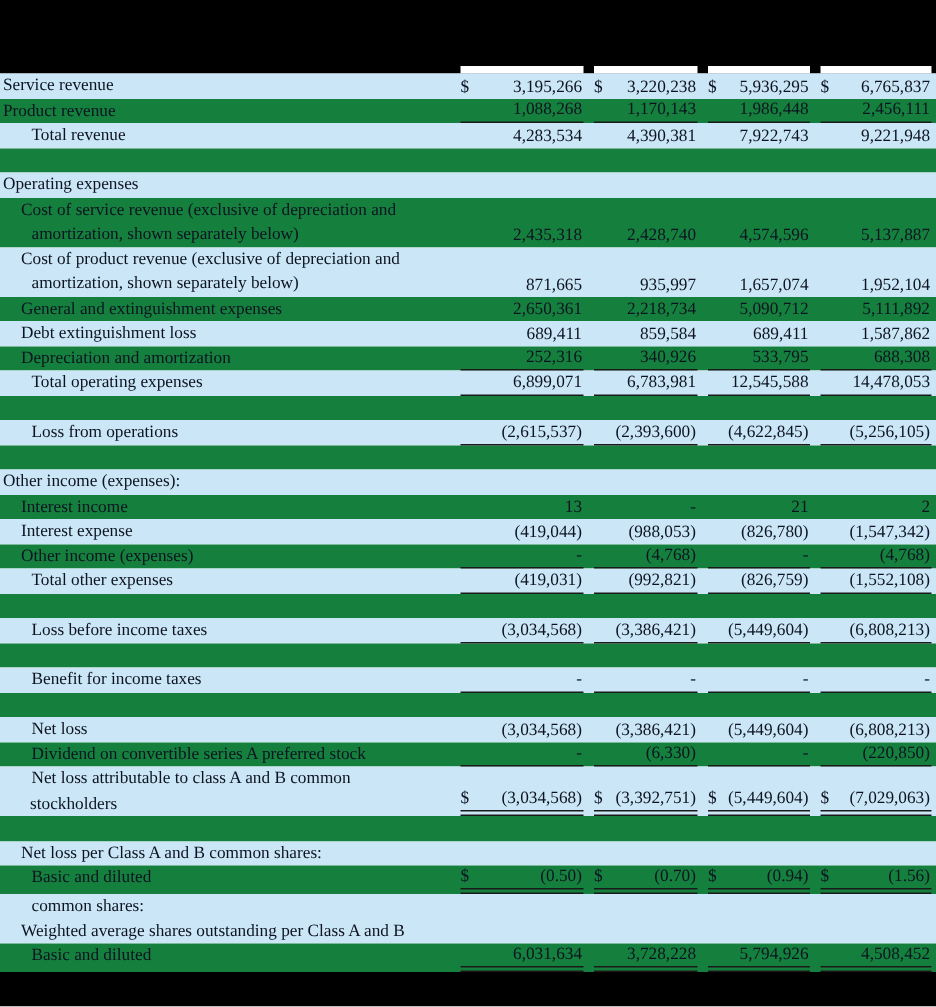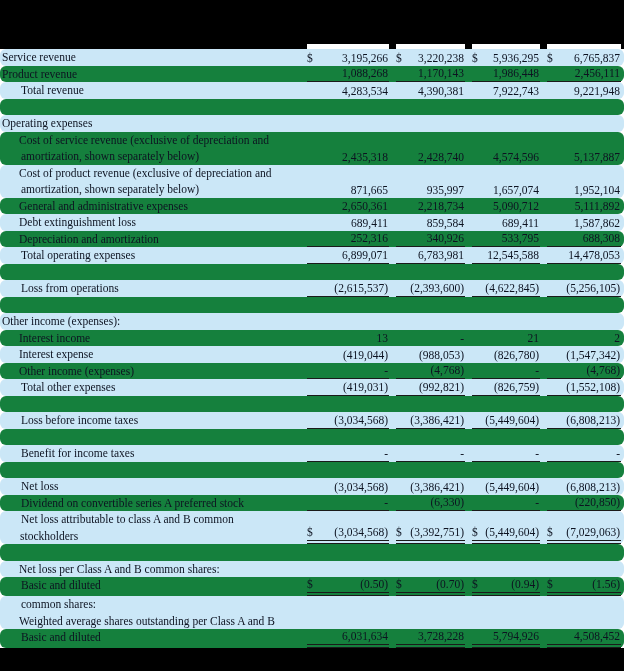--- a/index.html
+++ b/index.html
@@ -25,30 +25,29 @@
   .bottombar{flex:1;background:var(--bar);min-height:18px;}
 
   
   .tbl{flex:none;width:624px;}
   .row{
     display:grid;
     grid-template-columns:1fr 82px 69px 68px 74px;
     column-gap:7px;
     padding-right:3px;
     min-height:16.5px;
-    border-radius:6px;
   }
   .bg-b{background:var(--blue);}
   .bg-w{background:#15803d;}
   .row.blank{min-height:16.5px;}
   .label{overflow:hidden;}
   .label.span{grid-column:1 / -1;}
   .line{line-height:16.5px;white-space:nowrap;}
   .i0{padding-left:2px;}
-  .i1{padding-left:19px;}
+  .i1{padding-left:14px;}
   .i2{padding-left:21px;}
   .i3{padding-left:20px;}
   .cell{
     display:flex;justify-content:space-between;align-items:baseline;
     align-self:end;line-height:15px;white-space:nowrap;
   }
   .cell .d{text-align:left;}
   .cell .v{text-align:right;padding-right:1px;}
   .rule-single{border-bottom:1.5px solid var(--rule);}
   .rule-double{border-bottom:4px double var(--rule);}
@@ -176,21 +175,21 @@
           <span class="d"></span>
           <span class="v">1,657,074</span>
         </div>
         <div class="cell">
           <span class="d"></span>
           <span class="v">1,952,104</span>
         </div>
       </div>
       <div class="row bg-w">
         <div class="label">
-          <div class="line i1">General and administrative expenses</div>
+          <div class="line i1">General and extinguishment expenses</div>
         </div>
         <div class="cell">
           <span class="d"></span>
           <span class="v">2,650,361</span>
         </div>
         <div class="cell">
           <span class="d"></span>
           <span class="v">2,218,734</span>
         </div>
         <div class="cell">

